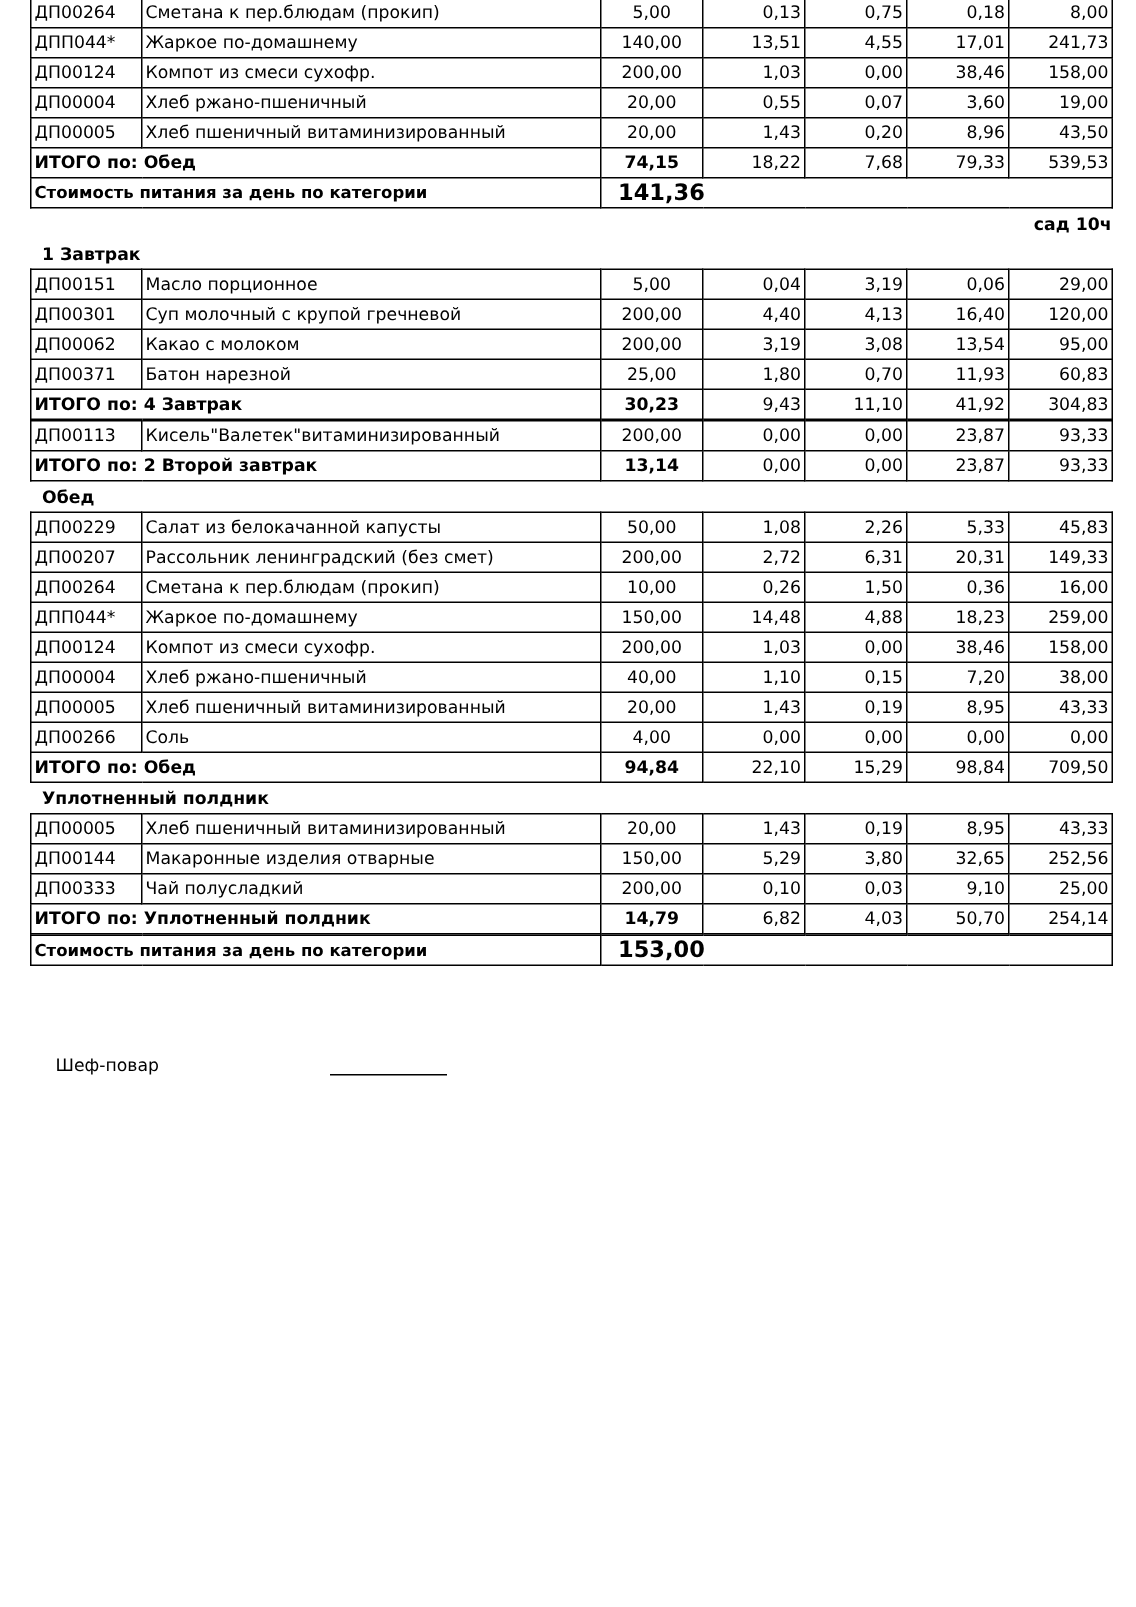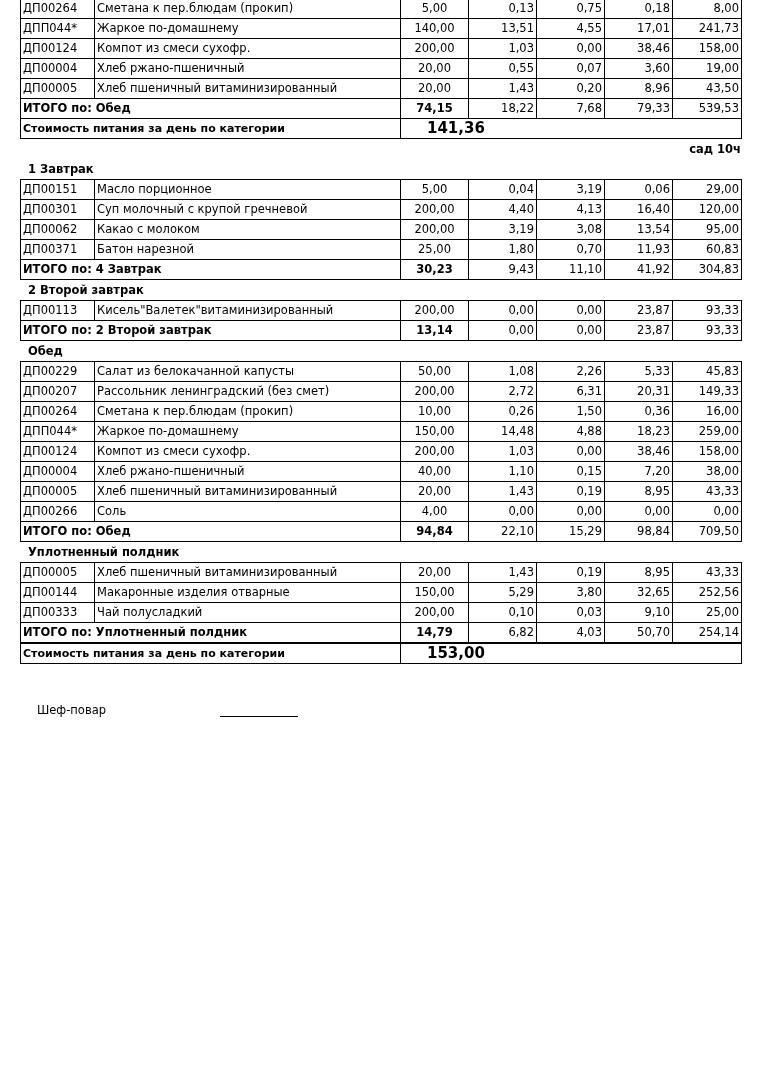--- a/index.html
+++ b/index.html
@@ -9,21 +9,21 @@
   table.menu { border-collapse: collapse; width: 721px; table-layout: fixed; }
   table.menu td { border: 1px solid #000; height: 19px; padding: 0 2px; line-height: 19px;
                   white-space: nowrap; overflow: hidden; font-size: 11.5px; }
   td.code { width: 70px; }
   td.name { width: 302px; }
   td.qty { width: 64px; text-align: center; margin-left: 32px; }
   td.num { width: 64px; text-align: right; }
   tr.total td { font-weight: bold; }
   tr.total td.num { font-weight: normal; }
   tr.cost td { font-weight: bold; font-size: 11px; height: 19px; }
-  tr.cost td.costval { font-size: 15px; padding-left: 26px; }
+  tr.cost td.costval { font-size: 15px; padding-left: 11px; }
   .section-title { font-weight: bold; font-size: 11.5px; height: 20px; line-height: 20px; padding-left: 8px; }
   .group-title { font-weight: bold; font-size: 11.5px; text-align: right; height: 20px; line-height: 20px; margin-left: 0; }
   .footer { position: absolute; left: 37px; top: 703px; font-size: 11.5px; }
   .sign-line { position: absolute; left: 220px; top: 716px; width: 78px; border-top: 1px solid #000; }
 </style>
 </head>
 <body>
 
 <div class="wrap">
 
@@ -152,21 +152,20 @@
           <tr class="total">
             <td colspan="2">ИТОГО по: 4 Завтрак</td>
             <td class="qty">30,23</td>
             <td class="num">9,43</td>
             <td class="num">11,10</td>
             <td class="num">41,92</td>
             <td class="num">304,83</td>
           </tr>
         </tbody>
       </table>
-      <div class="section-title">2 Второй завтрак</div>
       <table class="menu">
         <colgroup>
           <col style="width: 74px;">
           <col style="width: 306px;">
           <col style="width: 68px;">
           <col style="width: 68px;">
           <col style="width: 68px;">
           <col style="width: 68px;">
           <col style="width: 69px;">
         </colgroup>

